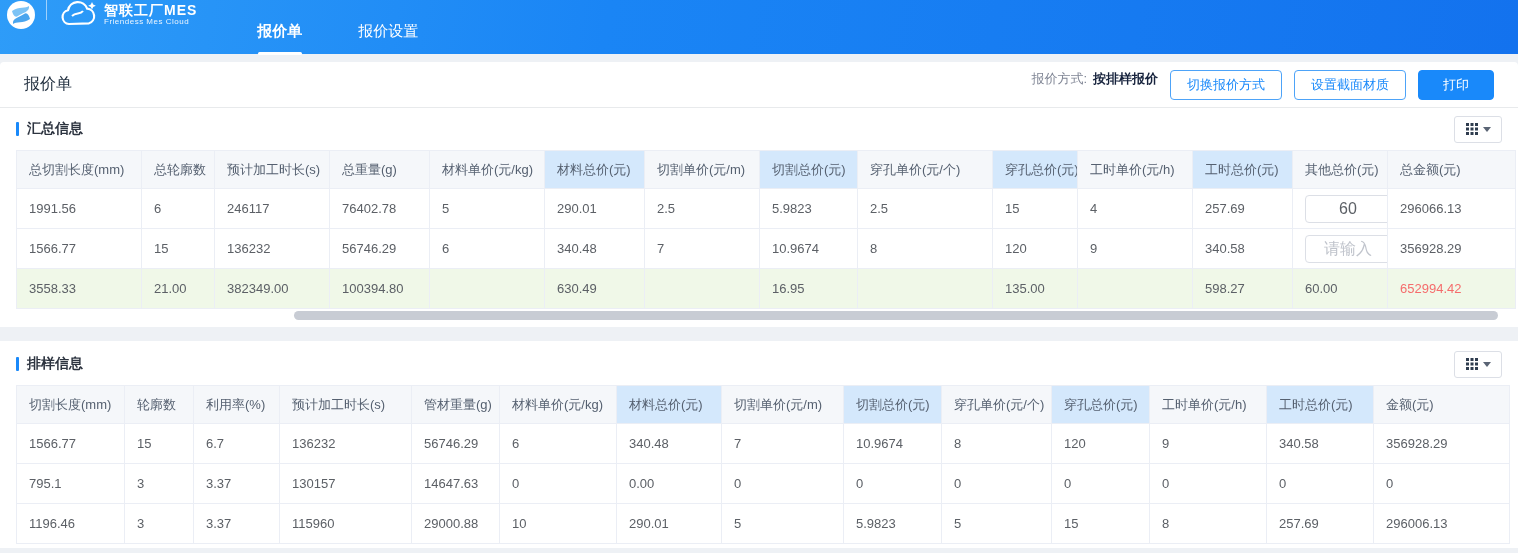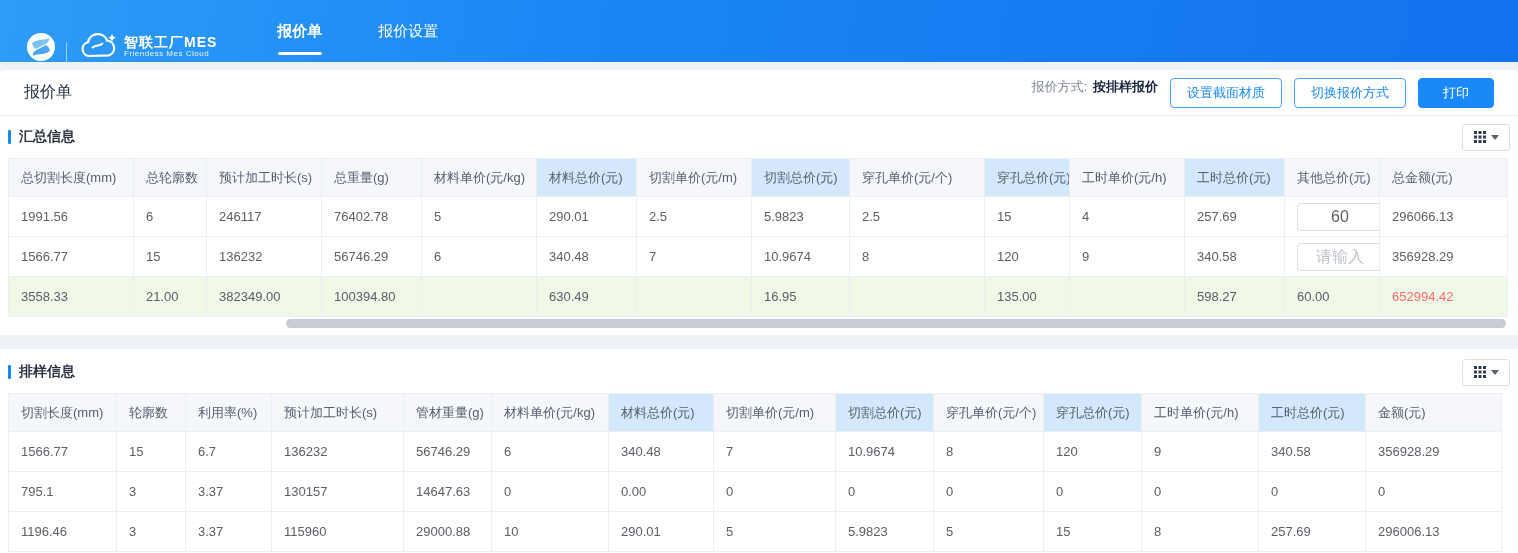--- a/index.html
+++ b/index.html
@@ -3,23 +3,23 @@
 <meta charset="utf-8">
 <style>
   * { margin:0; padding:0; box-sizing:border-box; }
   body {
     width:1518px; height:553px; overflow:hidden;
     font-family:"Liberation Sans","DejaVu Sans",sans-serif;
     background:#eef1f5; color:#515a6e;
   }
   
   .topbar {
-    height:62px; display:flex; align-items:flex-end;
+    height:54px; display:flex; align-items:flex-start;
     background:linear-gradient(100deg,#2e9cf8 0%,#1a85f5 40%,#1372ee 100%);
-    padding:0 26px;
+    padding:0 6px;
   }
   .logo-circle { width:30px; height:30px; flex:0 0 auto; }
   .brand-sep { width:1px; height:20px; background:rgba(255,255,255,.55); margin:0 12px 0 10px; }
   .brand { display:flex; align-items:center; gap:7px; color:#fff; }
   .brand-texts { display:flex; flex-direction:column; line-height:1.1; }
   .brand-title { font-size:14px; font-weight:bold; letter-spacing:1px; }
   .brand-sub { font-size:8px; opacity:.9; letter-spacing:.5px; }
   .nav-tabs { display:flex; align-items:stretch; height:62px; margin-left:60px; gap:56px; }
   .nav-tab { position:relative; display:flex; align-items:center; color:#fff; font-size:15px; cursor:pointer; }
   .nav-tab.active { font-weight:bold; }
@@ -34,21 +34,21 @@
     padding:0 24px; border-bottom:1px solid #e8eaec; border-radius:4px 4px 0 0;
   }
   .page-title { font-size:16px; color:#1f2d3d; }
   .titlebar-right { margin-left:auto; display:flex; align-items:flex-start; gap:12px; }
   .quote-method-label { font-size:13px; color:#808695; }
   .quote-method-value { font-size:13px; color:#17233d; font-weight:bold; margin-left:-6px; }
   .btn { height:30px; border-radius:4px; font-size:13px; display:inline-flex; align-items:center; justify-content:center; cursor:pointer; font-family:inherit; }
   .btn-outline { background:#fff; border:1px solid #4da3f8; color:#1989fa; padding:0 16px; }
   .btn-primary { background:#1989fa; border:1px solid #1989fa; color:#fff; padding:4px 24px; }
   
-  .panel { background:#fff; padding:0 8px; }
+  .panel { background:#fff; padding:0 16px; }
   .panel-1 { padding-bottom:6px; }
   .panel-2 { margin-top:14px; padding-top:2px; height:207px; }
   .section-head { display:flex; align-items:center; height:42px; }
   .section-title { display:flex; align-items:center; gap:8px; font-size:14px; font-weight:bold; color:#2d3440; }
   .section-bar { width:3px; height:14px; background:#1989fa; border-radius:1px; }
   .col-settings-btn {
     margin-left:auto; width:48px; height:27px; border:1px solid #dcdfe6; border-radius:3px;
     background:#fff; display:flex; align-items:center; justify-content:center; gap:5px; cursor:pointer;
   }
   .caret { width:0; height:0; border-left:4px solid transparent; border-right:4px solid transparent; border-top:5px solid #5a6474; }
@@ -105,22 +105,22 @@
   </div>
 </div>
 
 <div class="main">
 
   <div class="titlebar">
     <span class="page-title">报价单</span>
     <div class="titlebar-right">
       <span class="quote-method-label">报价方式:</span>
       <span class="quote-method-value">按排样报价</span>
+      <button class="btn btn-outline">切换报价方式</button>
       <button class="btn btn-outline">设置截面材质</button>
-      <button class="btn btn-outline">切换报价方式</button>
       <button class="btn btn-primary">打印</button>
     </div>
   </div>
 
   <div class="panel panel-1">
     <div class="section-head">
       <div class="section-title">
         <span class="section-bar"></span>
         <span>汇总信息</span>
       </div>

